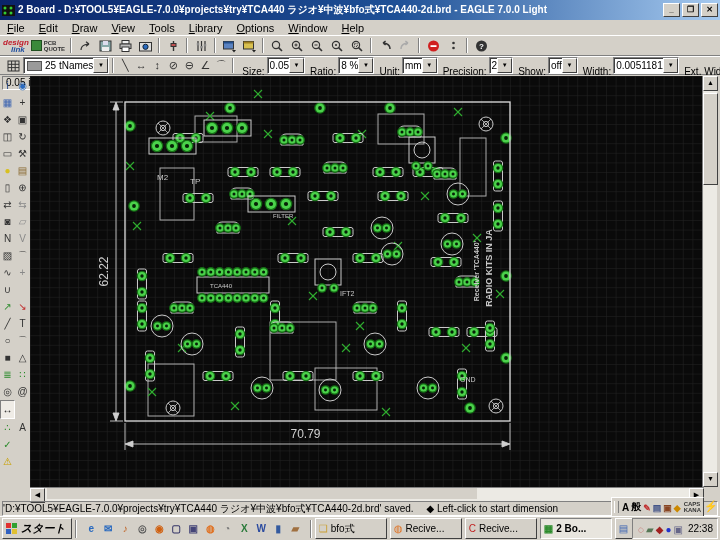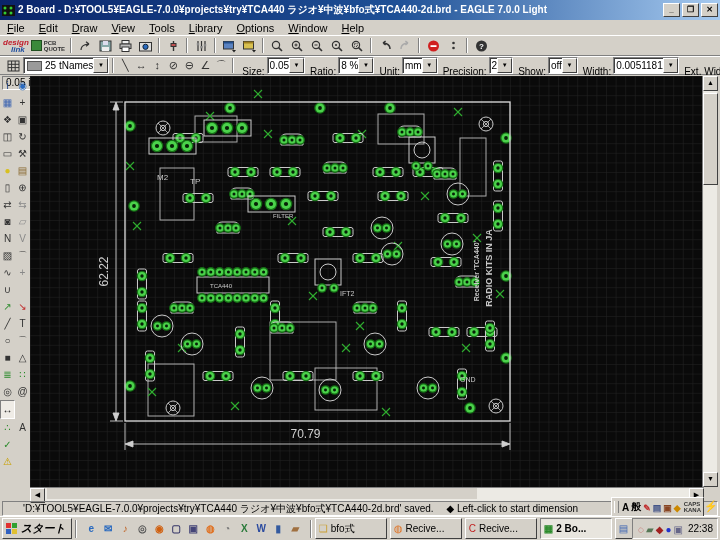--- a/index.html
+++ b/index.html
@@ -54,21 +54,21 @@
   .canvas-wrap svg{display:block;}
   .vscroll{width:14px;background:#eceae4;border-left:1px solid #808080;display:flex;flex-direction:column;}
   .scrollbtn{width:13px;height:13px;background:#d4d0c8;font-size:7px;line-height:12px;text-align:center;flex:none;}
   .vthumb{width:13px;height:90px;background:#d4d0c8;margin-top:2px;}
   .hscroll{position:absolute;top:487px;left:30px;right:16px;height:13px;background:#eceae4;
     border-top:1px solid #808080;display:flex;}
   .hthumb{height:11px;width:430px;background:#d4d0c8;margin-left:2px;}
   .corner{position:absolute;top:487px;right:0px;width:16px;height:13px;background:#d4d0c8;}
   
   .statusbar{position:absolute;top:500px;left:0;right:0;height:17px;padding:1px 2px;}
-  .statuspanel{height:13px;font-size:10px;line-height:13px;padding:0 20px;white-space:nowrap;overflow:hidden;}
+  .statuspanel{height:13px;font-size:10px;line-height:13px;padding:0 0;white-space:nowrap;overflow:hidden;}
   .ime{position:absolute;top:497px;right:16px;height:18px;background:#d4d0c8;display:flex;
     align-items:center;padding:0 2px;font-size:10px;}
   .ime .grip{width:3px;height:12px;border-left:1px solid #fff;border-right:1px solid #808080;margin-right:2px;}
   .ime .mi{margin:0 1px;font-weight:bold;}
   .ime .two{font-size:6px;line-height:6px;font-weight:bold;color:#333;margin-left:2px;}
   .bolt{position:absolute;top:500px;right:2px;font-size:11px;color:#2aa52a;font-weight:bold;}
   
   .taskbar{position:absolute;bottom:0;left:0;right:0;height:23px;background:#d4d0c8;
     border-top:1px solid #fff;display:flex;align-items:center;padding:0 2px;}
   .startbtn{height:19px;display:flex;align-items:center;padding:0 5px 0 3px;font-weight:bold;

